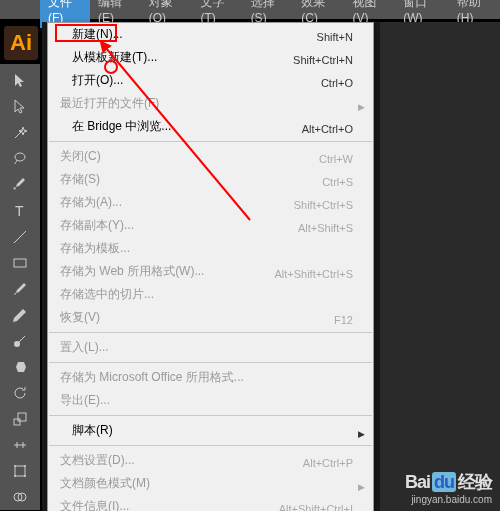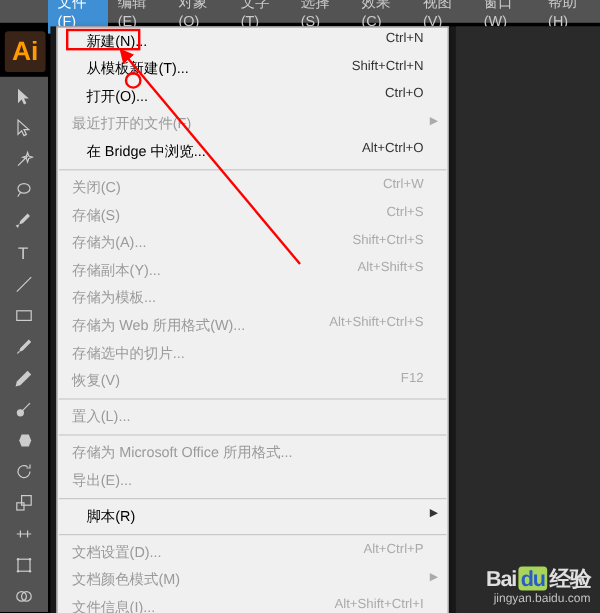--- a/index.html
+++ b/index.html
@@ -9,40 +9,40 @@
   .menubar-item { padding: 3px 8px; cursor: pointer; }
   .menubar-item.active { background: #3f8fd4; color: #fff; }
   
   .app-icon { position: absolute; left: 4px; top: 26px; width: 34px; height: 34px; background: #3a2418; color: #ff9a00; display: flex; align-items: center; justify-content: center; font-weight: bold; font-size: 22px; border-radius: 3px; }
   
   .toolbar { position: absolute; left: 0; top: 64px; width: 40px; background: #535353; display: flex; flex-direction: column; align-items: center; padding-top: 4px; gap: 0; }
   .tool { width: 24px; height: 24px; display: flex; align-items: center; justify-content: center; color: #ccc; cursor: pointer; margin: 1px 0; }
   .tool svg { width: 16px; height: 16px; }
   
   .dropdown { position: absolute; left: 47px; top: 22px; width: 327px; background: #f0f0f0; border: 1px solid #9a9a9a; box-shadow: 2px 2px 6px rgba(0,0,0,.3); font-size: 12px; color: #000; }
-  .menu-row { display: flex; justify-content: space-between; align-items: flex-start; padding: 3px 20px 3px 24px; cursor: pointer; position: relative; }
+  .menu-row { display: flex; justify-content: space-between; align-items: flex-end; padding: 3px 20px 3px 24px; cursor: pointer; position: relative; }
   .menu-row.disabled { color: #9a9a9a; cursor: default; padding-left: 12px; }
   .menu-sep { height: 1px; background: #c8c8c8; margin: 3px 1px; }
   .submenu-arrow { position: absolute; right: 8px; font-size: 9px; color: #333; }
   .menu-row.disabled .submenu-arrow { color: #aaa; }
   .shortcut { color: #333; font-size: 11px; }
   .menu-row.disabled .shortcut { color: #aaa; }
   
   .highlight-box { border: 2px solid #ff0000; pointer-events: none; }
   #hl-new { position: absolute; left: 55px; top: 24px; width: 62px; height: 18px; }
   #hl-open { position: absolute; left: 104px; top: 60px; width: 14px; height: 14px; border-radius: 50%; }
   
   .arrow-svg { position: absolute; left: 90px; top: 40px; pointer-events: none; }
   
   .canvas-area { position: absolute; left: 42px; top: 22px; right: 0; bottom: 0; background: #1a1a1a; }
   .canvas-dark { position: absolute; right: 0; top: 0; width: 120px; height: 100%; background: #2a2a2a; }
   
   .watermark { position: absolute; right: 8px; bottom: 6px; text-align: right; color: #fff; opacity: .85; }
   .watermark .logo { font-size: 18px; font-weight: bold; letter-spacing: -1px; }
-  .watermark .logo .du { background: #bef264; color: #2a66e0; padding: 0 2px; border-radius: 3px; margin: 0 2px; }
+  .watermark .logo .du { background: #7dd3fc; color: #2a66e0; padding: 0 2px; border-radius: 3px; margin: 0 2px; }
   .watermark .sub { font-size: 10px; color: #ddd; }
 </style>
 </head>
 <body>
 
 <div class="canvas-area">
   <div class="canvas-dark"></div>
 </div>
 
 <div class="menubar" id="menubar">
@@ -151,21 +151,21 @@
       <svg viewBox="0 0 16 16">
         <circle cx="6" cy="8" r="4" fill="none" stroke="currentColor"></circle>
         <circle cx="10" cy="8" r="4" fill="none" stroke="currentColor"></circle>
       </svg>
     </div>
 </div>
 
 <div class="dropdown" id="dropdown">
     <div class="menu-row">
       <span>新建(N)...</span>
-      <span class="shortcut">Ctrl+N</span>
+      <span class="shortcut">Shift+N</span>
     </div>
     <div class="menu-row">
       <span>从模板新建(T)...</span>
       <span class="shortcut">Shift+Ctrl+N</span>
     </div>
     <div class="menu-row">
       <span>打开(O)...</span>
       <span class="shortcut">Ctrl+O</span>
     </div>
     <div class="menu-row disabled">

